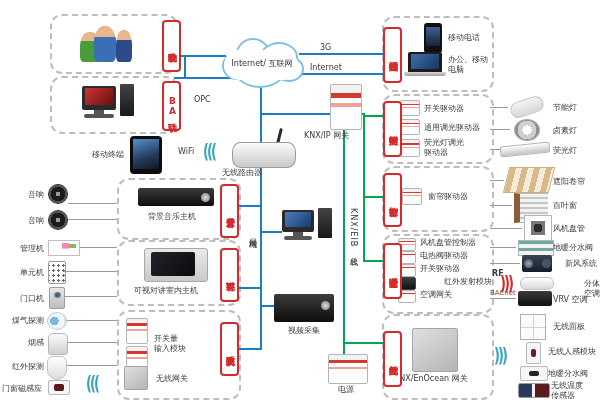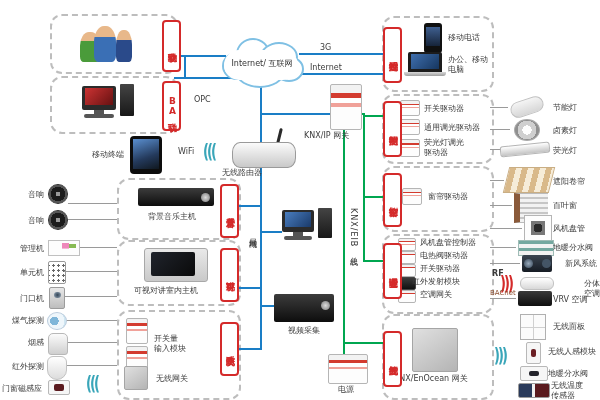--- a/index.html
+++ b/index.html
@@ -266,21 +266,21 @@
   <div class="ic din" style="left:402px;top:188px;width:18px;height:15px;"></div>
   <div class="lbl" style="left:428px;top:192px;">窗帘驱动器</div>
 
   <div class="ic din" style="left:398px;top:238px;width:16px;height:11px;"></div>
   <div class="lbl" style="left:420px;top:238px;">风机盘管控制器</div>
   <div class="ic din" style="left:398px;top:251px;width:16px;height:11px;"></div>
   <div class="lbl" style="left:420px;top:251px;">电热阀驱动器</div>
   <div class="ic din" style="left:398px;top:264px;width:16px;height:11px;"></div>
   <div class="lbl" style="left:420px;top:264px;">开关驱动器</div>
   <div class="ic blackmod" style="left:398px;top:277px;width:16px;height:11px;"></div>
-  <div class="lbl" style="left:412px;top:277px;">红外发射模块</div>
+  <div class="lbl" style="left:444px;top:277px;">红外发射模块</div>
   <div class="ic din" style="left:398px;top:290px;width:16px;height:11px;"></div>
   <div class="lbl" style="left:420px;top:290px;">空调网关</div>
 
   <div class="ic graybox" style="left:412px;top:328px;width:44px;height:42px;"></div>
   <div class="lbl" style="left:394px;top:374px;">KNX/EnOcean 网关</div>
 
   <div class="gr" style="left:490px;top:107px;width:18px;height:1px;"></div>
   <div class="ic bulb-cfl" style="left:510px;top:99px;width:32px;height:14px;"></div>
   <div class="lbl" style="left:553px;top:103px;">节能灯</div>
 

